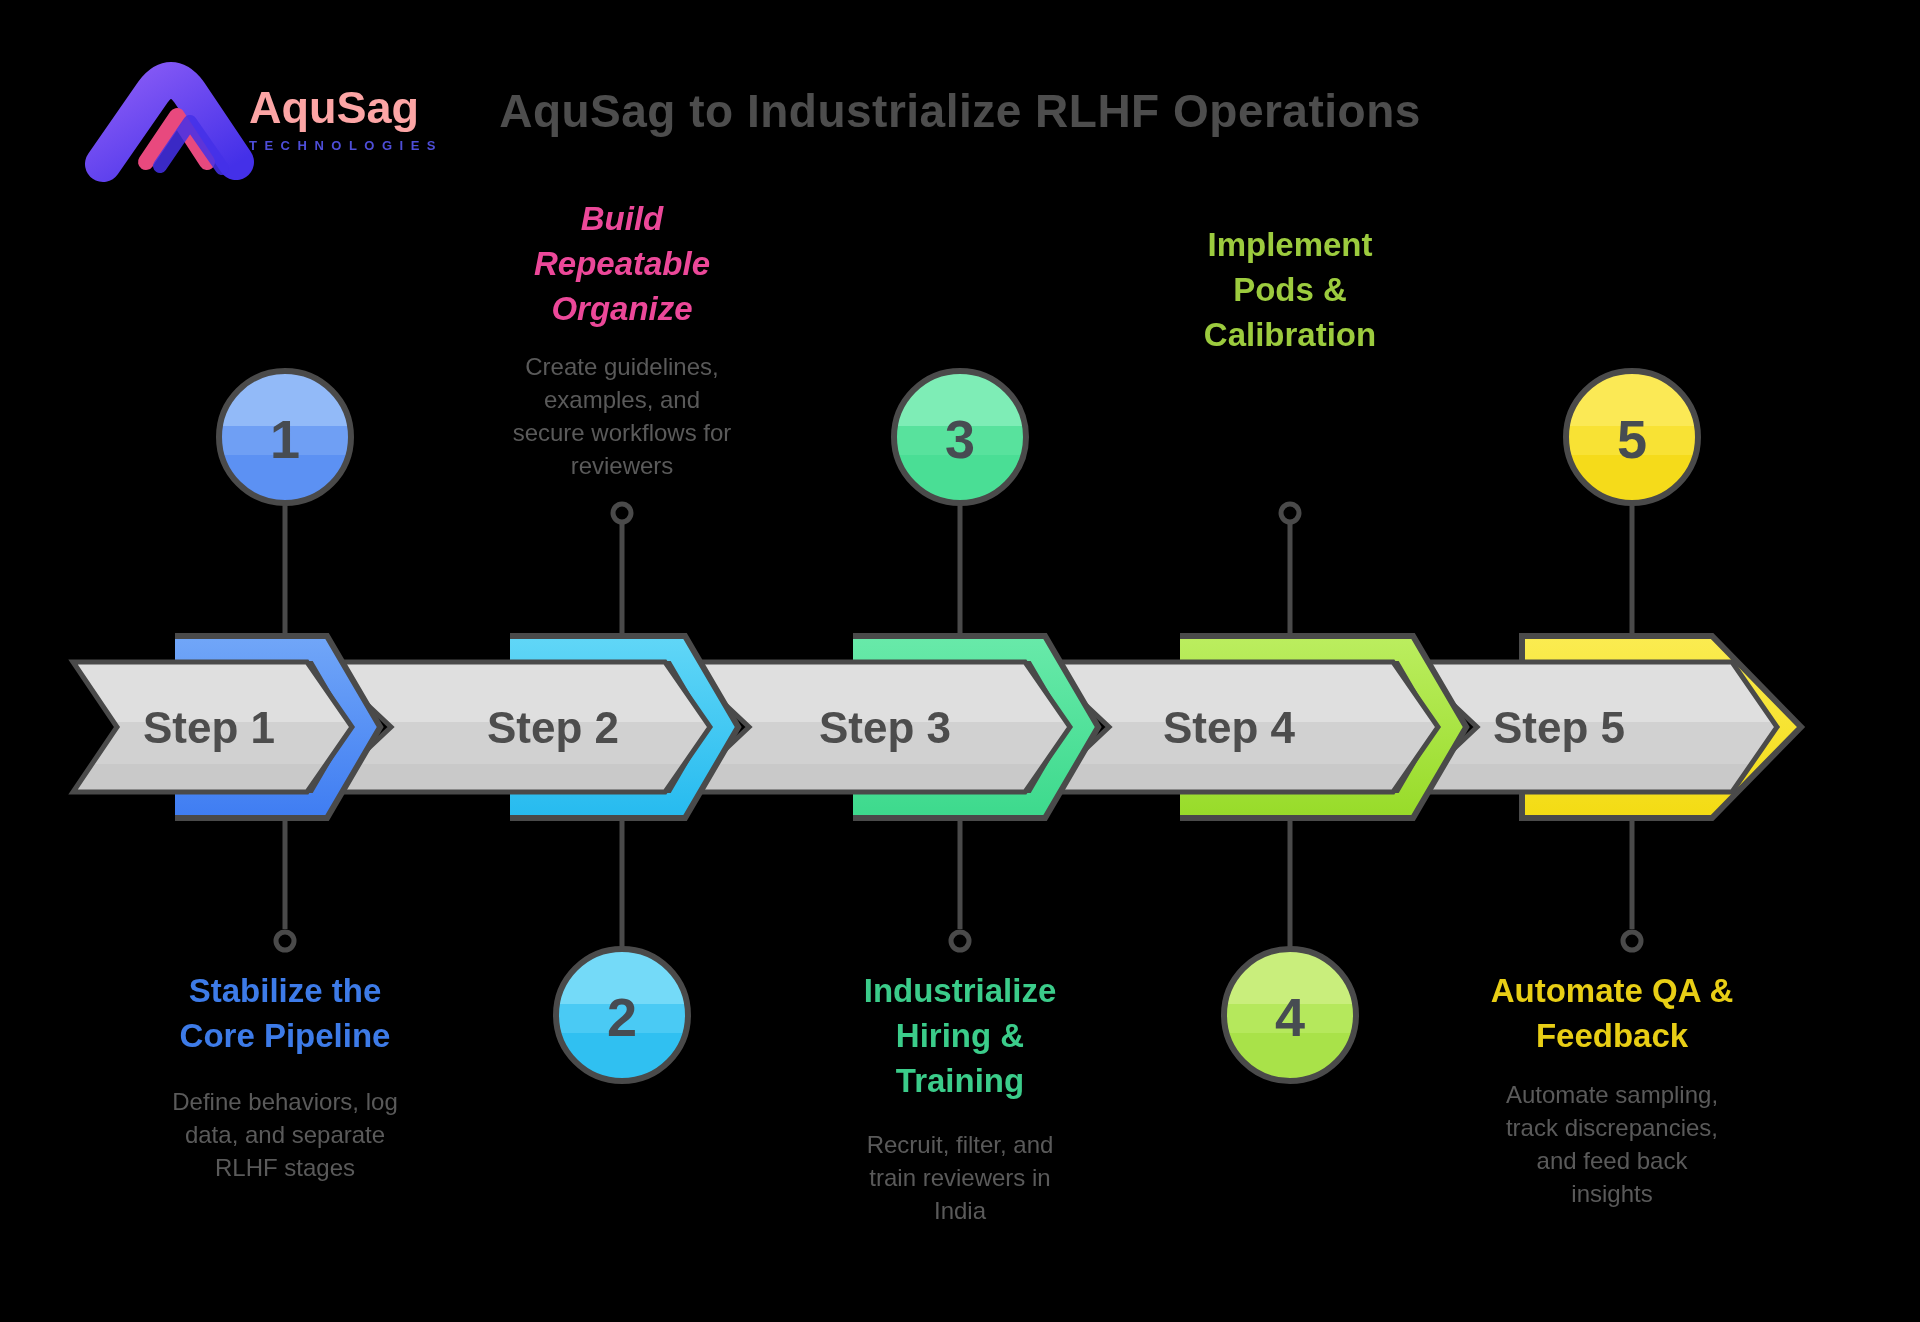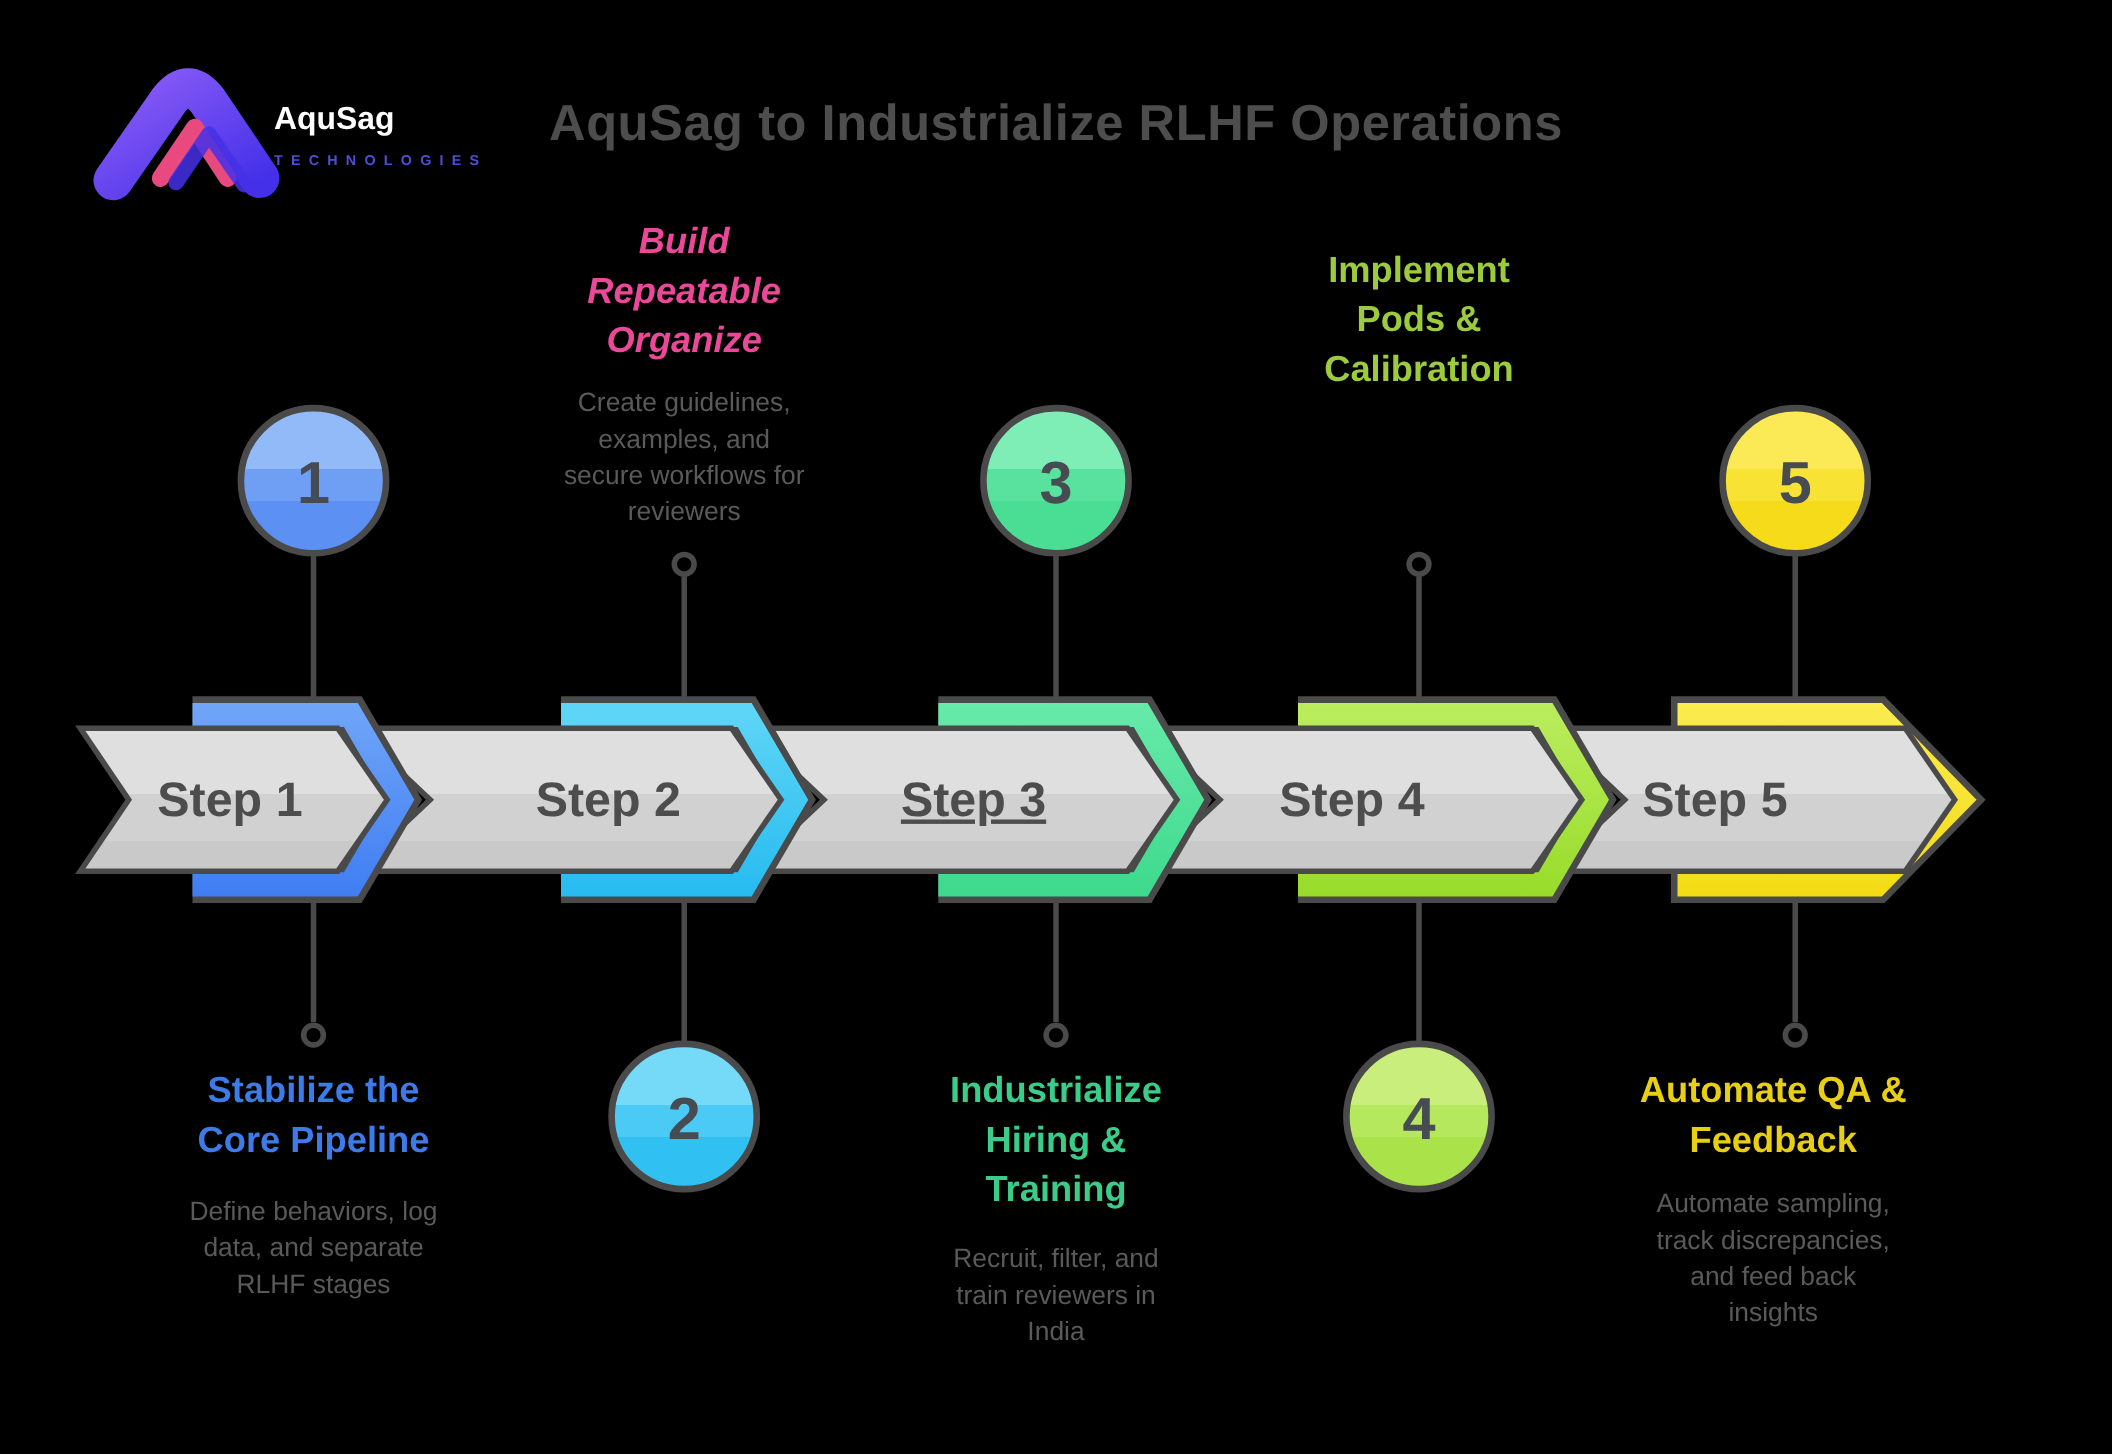--- a/index.html
+++ b/index.html
@@ -2,21 +2,21 @@
 <html><head>
 <meta charset="utf-8">
 <style>
   html,body{margin:0;padding:0;background:#000;}
   .stage{position:relative;width:1920px;height:1322px;background:#000;overflow:hidden;
          font-family:"Liberation Sans", sans-serif;}
   svg.shapes{position:absolute;left:0;top:0;}
   .main-title{position:absolute;top:84px;left:0;right:0;text-align:center;
               font-size:46px;font-weight:700;color:#4D4D4D;letter-spacing:0.5px;}
   .logo-text{position:absolute;left:249px;top:84px;width:300px;}
-  .logo-name{font-size:29px;font-weight:700;color:#ffffff;line-height:48px;}
+  .logo-name{font-size:45px;font-weight:700;color:#fca5a5;line-height:48px;}
   .logo-tagline{font-size:13px;font-weight:700;color:#4E4ED8;letter-spacing:7.5px;margin-top:6px;}
   .step-label{position:absolute;top:701px;height:54px;line-height:54px;
               font-size:44px;font-weight:700;color:#4D4D4D;}
   .circle-number{position:absolute;width:132px;text-align:center;
                  font-size:54px;font-weight:700;color:#474C52;}
   .txtblock{position:absolute;width:340px;text-align:center;}
   .txtblock .t-line{font-size:33px;font-weight:700;line-height:45px;}
   .txtblock .d-line{font-size:24px;font-weight:500;line-height:33px;color:#5A5A5A;}
   .c-blue{color:#3D7BE8;} .c-cyan{color:#ec4899;font-style:italic;} .c-mint{color:#3BCC8A;}
   .c-lime{color:#9CCB3E;} .c-gold{color:#E8CE15;}
@@ -148,21 +148,21 @@
 
   <div class="logo-text">
     <div class="logo-name">AquSag</div>
     <div class="logo-tagline">TECHNOLOGIES</div>
   </div>
 
   <div class="main-title">AquSag to Industrialize RLHF Operations</div>
 
   <div class="step-label" style="left:143px;text-align:center;">Step 1</div>
   <div class="step-label" style="left:487px;">Step 2</div>
-  <div class="step-label" style="left:819px;text-decoration:underline;">Step 3</div>
+  <div class="step-label" style="left:819px;">Step 3</div>
   <div class="step-label" style="left:1163px;">Step 4</div>
   <div class="step-label" style="left:1493px;">Step 5</div>
 
   <div class="circle-number" style="left:219px;top:408px;">1</div>
   <div class="circle-number" style="left:556px;top:986px;">2</div>
   <div class="circle-number" style="left:894px;top:408px;">3</div>
   <div class="circle-number" style="left:1224px;top:986px;">4</div>
   <div class="circle-number" style="left:1566px;top:408px;">5</div>
 
   <div class="txtblock" style="left:115px;top:968px;">

